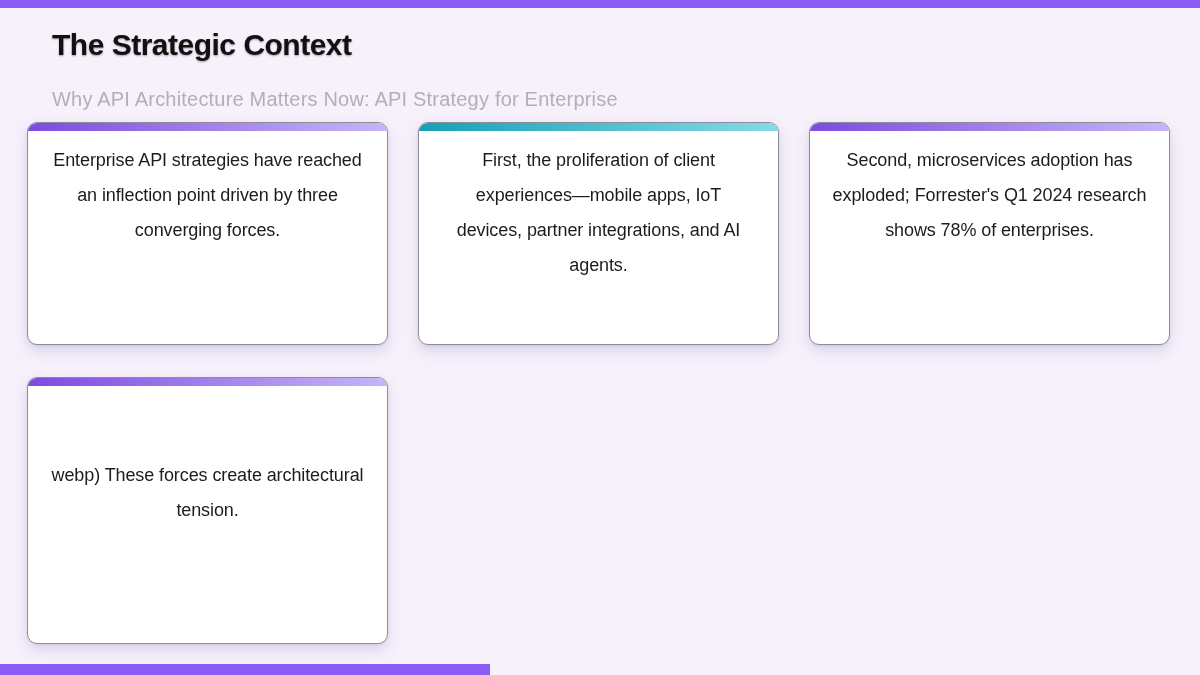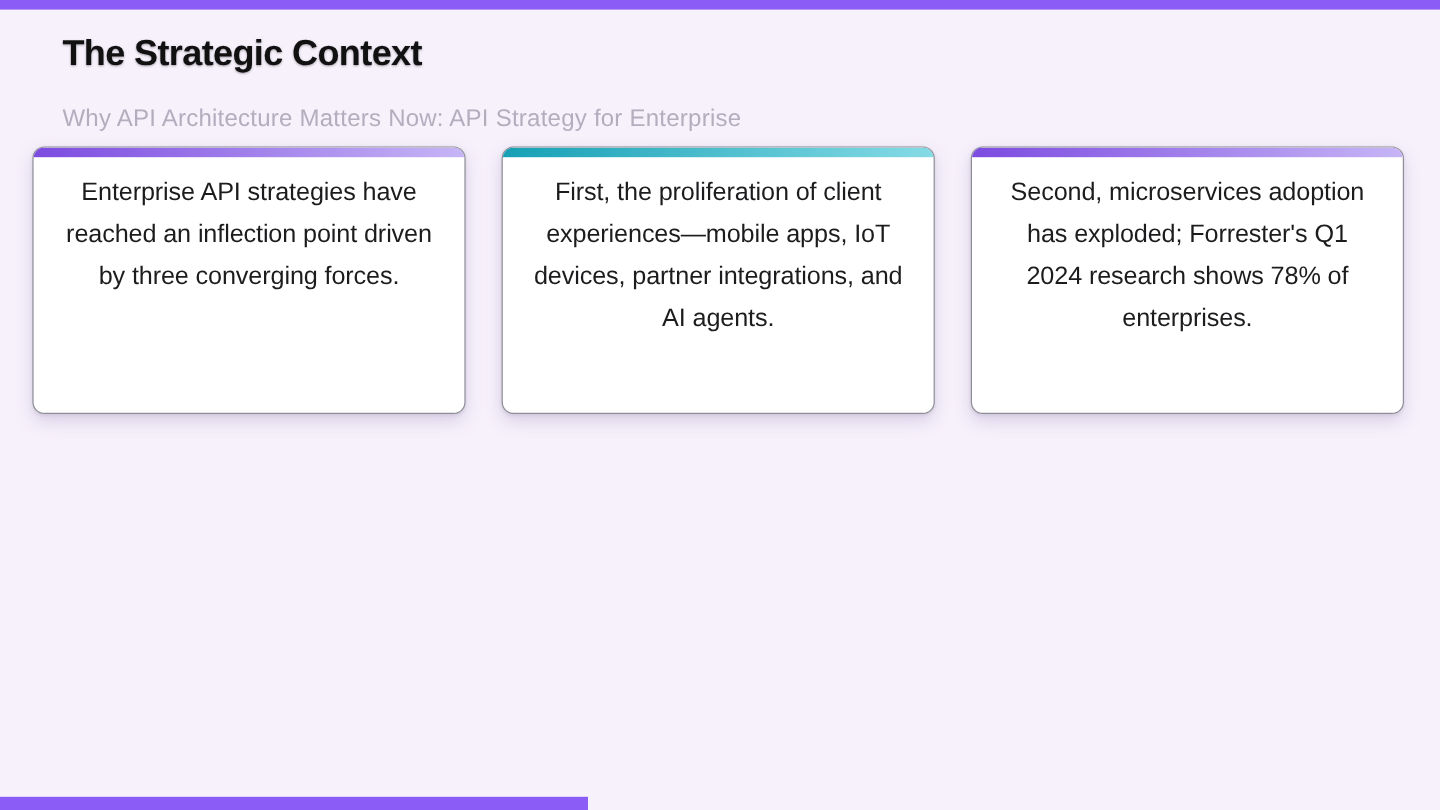--- a/index.html
+++ b/index.html
@@ -64,21 +64,21 @@
   .card-body{
     flex:1;
     display:flex;
     flex-direction:column;
     align-items:center;
     padding:0 22px;
   }
   .align-top .card-body{justify-content:flex-start;padding-top:12px;}
   .align-center .card-body{justify-content:center;padding-bottom:43px;}
   .card-text{
-    font-size:21px;
+    font-size:18px;
     line-height:35px;
     color:var(--text-dark);
     text-align:center;
     letter-spacing:-0.1px;
   }
 </style>
 </head>
 <body>
 
 <div class="topbar"></div>
@@ -103,17 +103,23 @@
   </div>
 
   <div class="card align-top">
     <div class="accent-bar accent-purple"></div>
     <div class="card-body">
       <div class="card-text">Second, microservices adoption has exploded; Forrester's Q1 2024 research shows 78% of enterprises.</div>
     </div>
   </div>
 
 
+  <div class="card align-center">
+    <div class="accent-bar accent-purple"></div>
+    <div class="card-body">
+      <div class="card-text">webp) These forces create architectural tension.</div>
+    </div>
+  </div>
 
 
 </div>
 
 <div class="bottombar"></div>
 
 </body></html>

